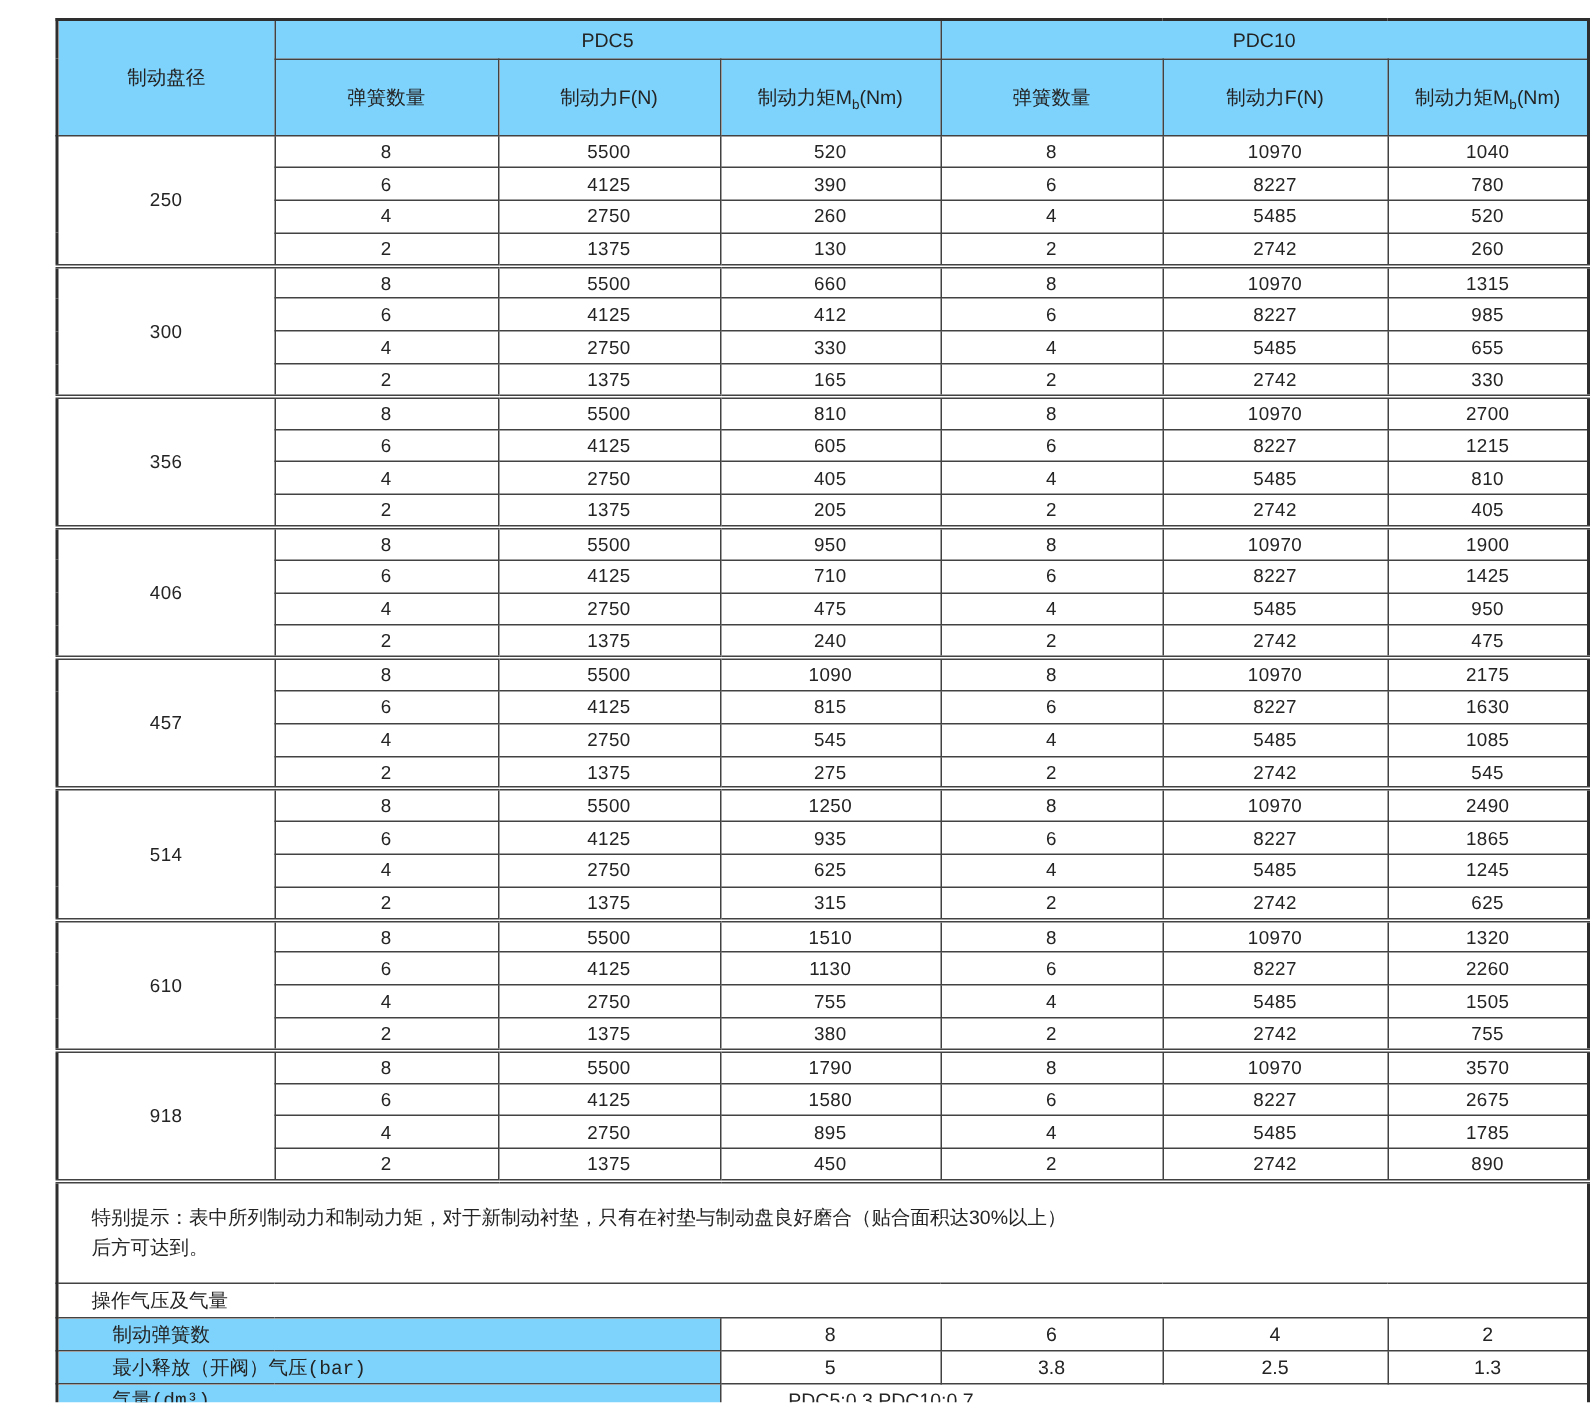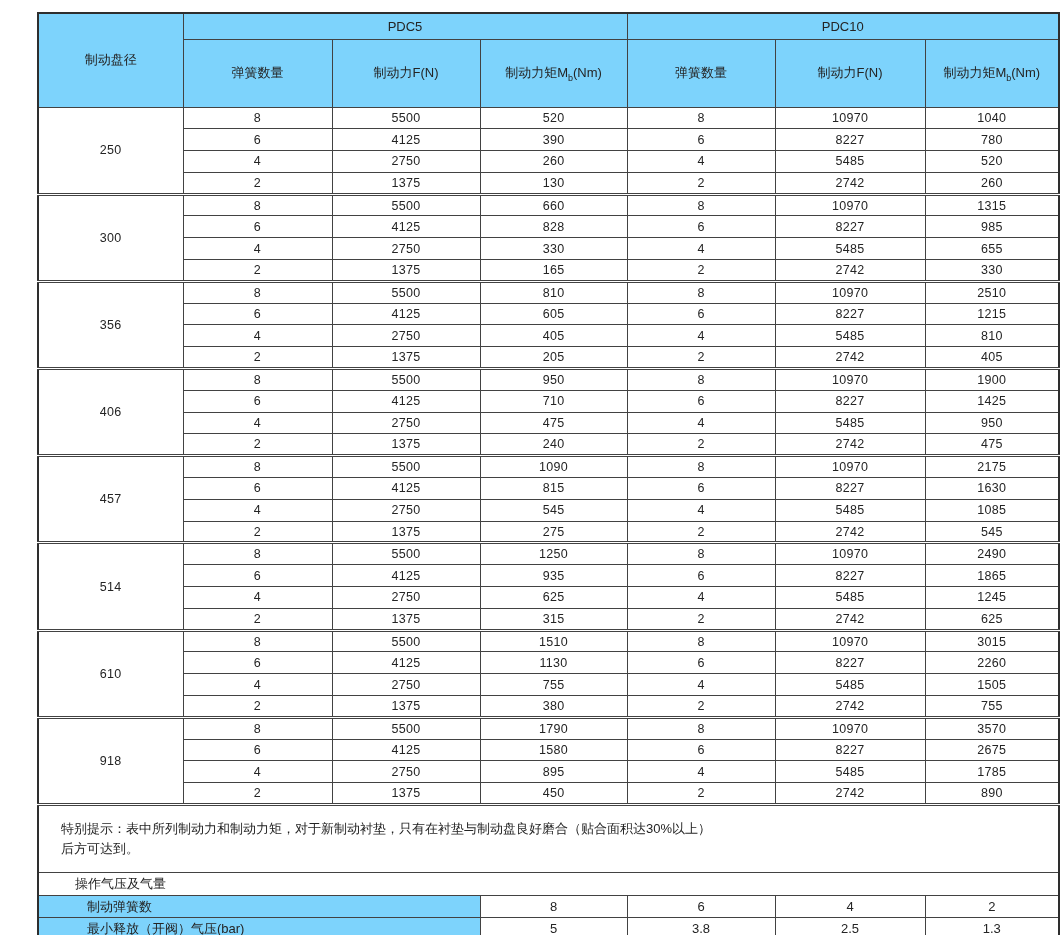--- a/index.html
+++ b/index.html
@@ -14,33 +14,33 @@
     border:2px solid #2e2e2e;
   }
   .spec th, .spec td {
     border:1px solid #424242;
     font-size:13px; font-weight:normal;
     text-align:center; vertical-align:middle;
     padding:0; overflow:hidden; white-space:nowrap;
   }
   .hdr { background:#7dd3fc; }
   tr.h1 { height:26px; }
-  tr.h2 { height:68px; }
+  tr.h2 { height:51px; }
   tr.data { height:21.8px; }
   tr.data td { font-size:12.5px; letter-spacing:0.3px; }
   td.diam { font-size:12.5px; letter-spacing:0.3px; background:#ffffff; }
   tr.group-end td, td.group-end-cell { border-bottom:3px double #424242; }
   sub.tq { font-size:9px; line-height:0; }
   tr.note-row td {
     height:58px; text-align:left; padding:4px 6px 4px 22px;
     white-space:normal; line-height:1.55; font-size:13px;
   }
-  tr.sect-row td { height:22px; text-align:left; padding-left:36px; }
+  tr.sect-row td { height:22px; text-align:left; padding-left:22px; }
   tr.brow { height:22px; }
-  td.blabel { text-align:left; padding-left:48px; }
+  td.blabel { text-align:left; padding-left:36px;font-family:Liberation Mono, monospace; }
   td.merged { text-align:left; padding-left:45px; }
 </style>
 </head>
 <body>
 
 <div class="page">
   <table class="spec">
     <colgroup>
       <col style="width:145px">
         <col style="width:149px">
@@ -104,21 +104,21 @@
           <td>8</td>
           <td>5500</td>
           <td>660</td>
           <td>8</td>
           <td>10970</td>
           <td>1315</td>
         </tr>
         <tr class="data">
           <td>6</td>
           <td>4125</td>
-          <td>828</td>
+          <td>412</td>
           <td>6</td>
           <td>8227</td>
           <td>985</td>
         </tr>
         <tr class="data">
           <td>4</td>
           <td>2750</td>
           <td>330</td>
           <td>4</td>
           <td>5485</td>
@@ -132,21 +132,21 @@
           <td>2742</td>
           <td>330</td>
         </tr>
         <tr class="data">
           <td rowspan="4" class="diam group-end-cell">356</td>
           <td>8</td>
           <td>5500</td>
           <td>810</td>
           <td>8</td>
           <td>10970</td>
-          <td>2510</td>
+          <td>2700</td>
         </tr>
         <tr class="data">
           <td>6</td>
           <td>4125</td>
           <td>605</td>
           <td>6</td>
           <td>8227</td>
           <td>1215</td>
         </tr>
         <tr class="data">
@@ -264,21 +264,21 @@
           <td>2742</td>
           <td>625</td>
         </tr>
         <tr class="data">
           <td rowspan="4" class="diam group-end-cell">610</td>
           <td>8</td>
           <td>5500</td>
           <td>1510</td>
           <td>8</td>
           <td>10970</td>
-          <td>3015</td>
+          <td>1320</td>
         </tr>
         <tr class="data">
           <td>6</td>
           <td>4125</td>
           <td>1130</td>
           <td>6</td>
           <td>8227</td>
           <td>2260</td>
         </tr>
         <tr class="data">

